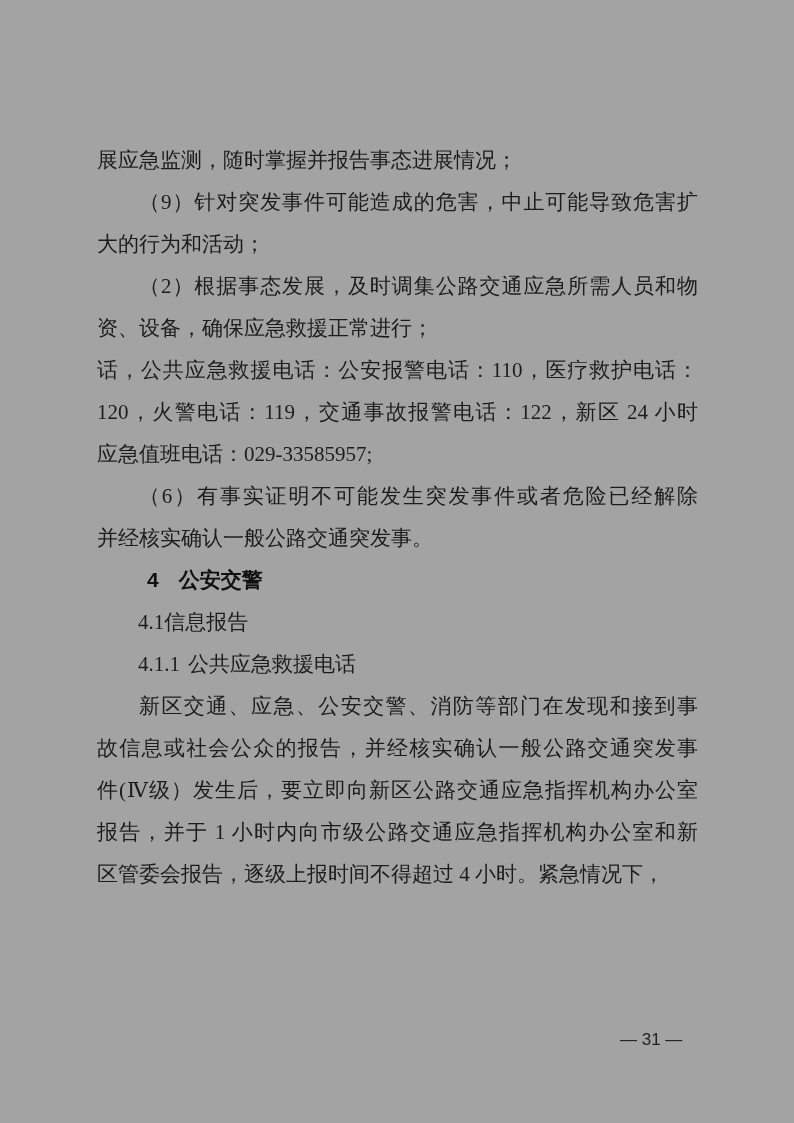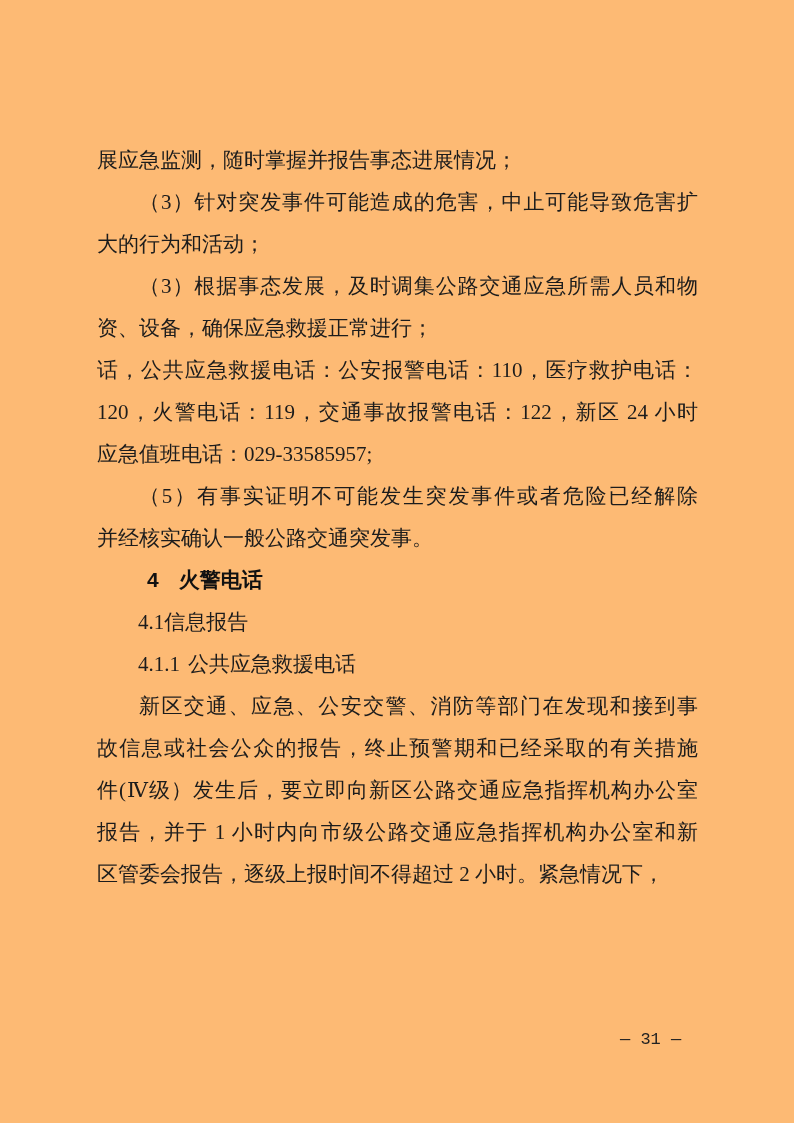--- a/index.html
+++ b/index.html
@@ -4,21 +4,21 @@
 <style>
   html, body {
     margin: 0;
     padding: 0;
     background: #ffffff;
   }
   .page {
     position: relative;
     width: 794px;
     height: 1123px;
-    background: #fdba74;
+    background: #a3a3a3;
     overflow: hidden;
     color: #1c1c1c;
   }
   .content {
     position: absolute;
     left: 97px;
     top: 139px;
     width: 601px;
   }
   .para { margin: 0; padding: 0; }
@@ -53,74 +53,74 @@
     font-family: "Liberation Serif", "DejaVu Serif", serif;
     font-weight: 400;
     font-size: 21px;
   }
   .heading-2 .hnum { }
   .heading-3 .hnum { margin-right: 8px; }
   .pagenum {
     position: absolute;
     left: 620px;
     top: 1030px;
-    font-family: Liberation Mono, monospace;
+    font-family: Liberation Sans, sans-serif;
     font-size: 17px;
     line-height: 20px;
     color: #222222;
     white-space: nowrap;
   }
 </style>
 </head>
 <body>
 
 <div class="page">
   <main class="content">
 
     <div class="para">
       <div class="line end">展应急监测，随时掌握并报告事态进展情况；</div>
     </div>
 
     <div class="para">
-      <div class="line first">（3）针对突发事件可能造成的危害，中止可能导致危害扩</div>
+      <div class="line first">（9）针对突发事件可能造成的危害，中止可能导致危害扩</div>
       <div class="line end">大的行为和活动；</div>
     </div>
 
     <div class="para">
-      <div class="line first">（3）根据事态发展，及时调集公路交通应急所需人员和物</div>
+      <div class="line first">（2）根据事态发展，及时调集公路交通应急所需人员和物</div>
       <div class="line end">资、设备，确保应急救援正常进行；</div>
     </div>
 
     <div class="para">
       <div class="line">话，公共应急救援电话：公安报警电话：110，医疗救护电话：</div>
       <div class="line">120，火警电话：119，交通事故报警电话：122，新区 24 小时</div>
       <div class="line end">应急值班电话：029-33585957;</div>
     </div>
 
     <div class="para">
-      <div class="line first">（5）有事实证明不可能发生突发事件或者危险已经解除</div>
+      <div class="line first">（6）有事实证明不可能发生突发事件或者危险已经解除</div>
       <div class="line end">并经核实确认一般公路交通突发事。</div>
     </div>
 
     <div class="heading heading-1">
-      <span class="hnum">4</span><span class="htitle">火警电话</span>
+      <span class="hnum">4</span><span class="htitle">公安交警</span>
     </div>
 
     <div class="heading heading-2">
       <span class="hnum">4.1</span><span class="htitle">信息报告</span>
     </div>
 
     <div class="heading heading-3">
       <span class="hnum">4.1.1</span><span class="htitle">公共应急救援电话</span>
     </div>
 
     <div class="para">
       <div class="line first">新区交通、应急、公安交警、消防等部门在发现和接到事</div>
-      <div class="line">故信息或社会公众的报告，终止预警期和已经采取的有关措施</div>
+      <div class="line">故信息或社会公众的报告，并经核实确认一般公路交通突发事</div>
       <div class="line">件(Ⅳ级）发生后，要立即向新区公路交通应急指挥机构办公室</div>
       <div class="line">报告，并于 1 小时内向市级公路交通应急指挥机构办公室和新</div>
-      <div class="line end">区管委会报告，逐级上报时间不得超过 2 小时。紧急情况下，</div>
+      <div class="line end">区管委会报告，逐级上报时间不得超过 4 小时。紧急情况下，</div>
     </div>
 
   </main>
 
   <div class="pagenum">— 31 —</div>
 </div>
 
 </body></html>

